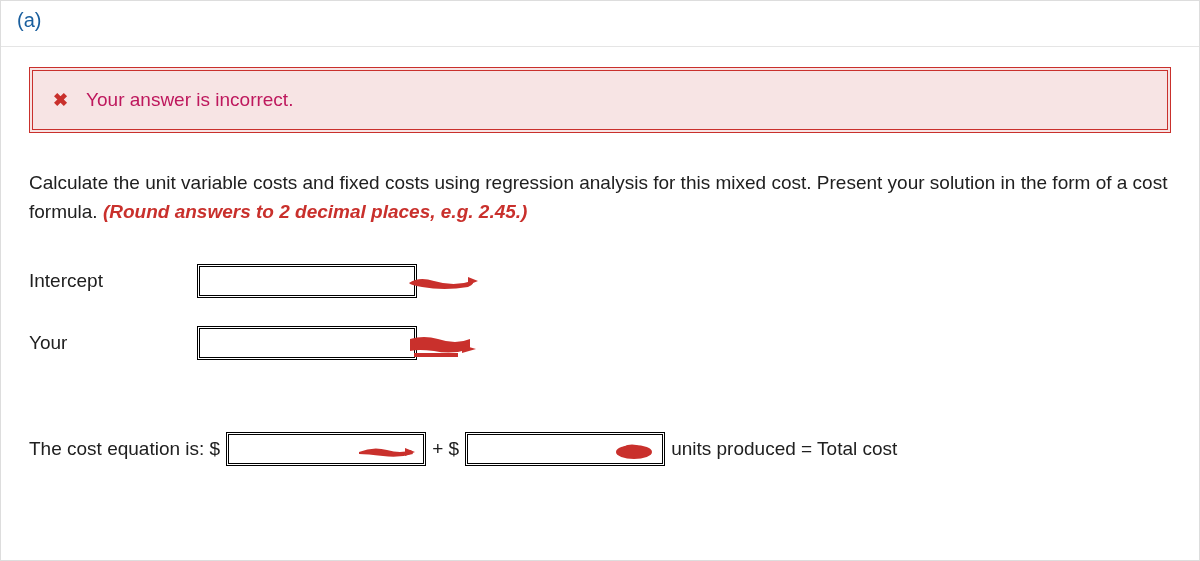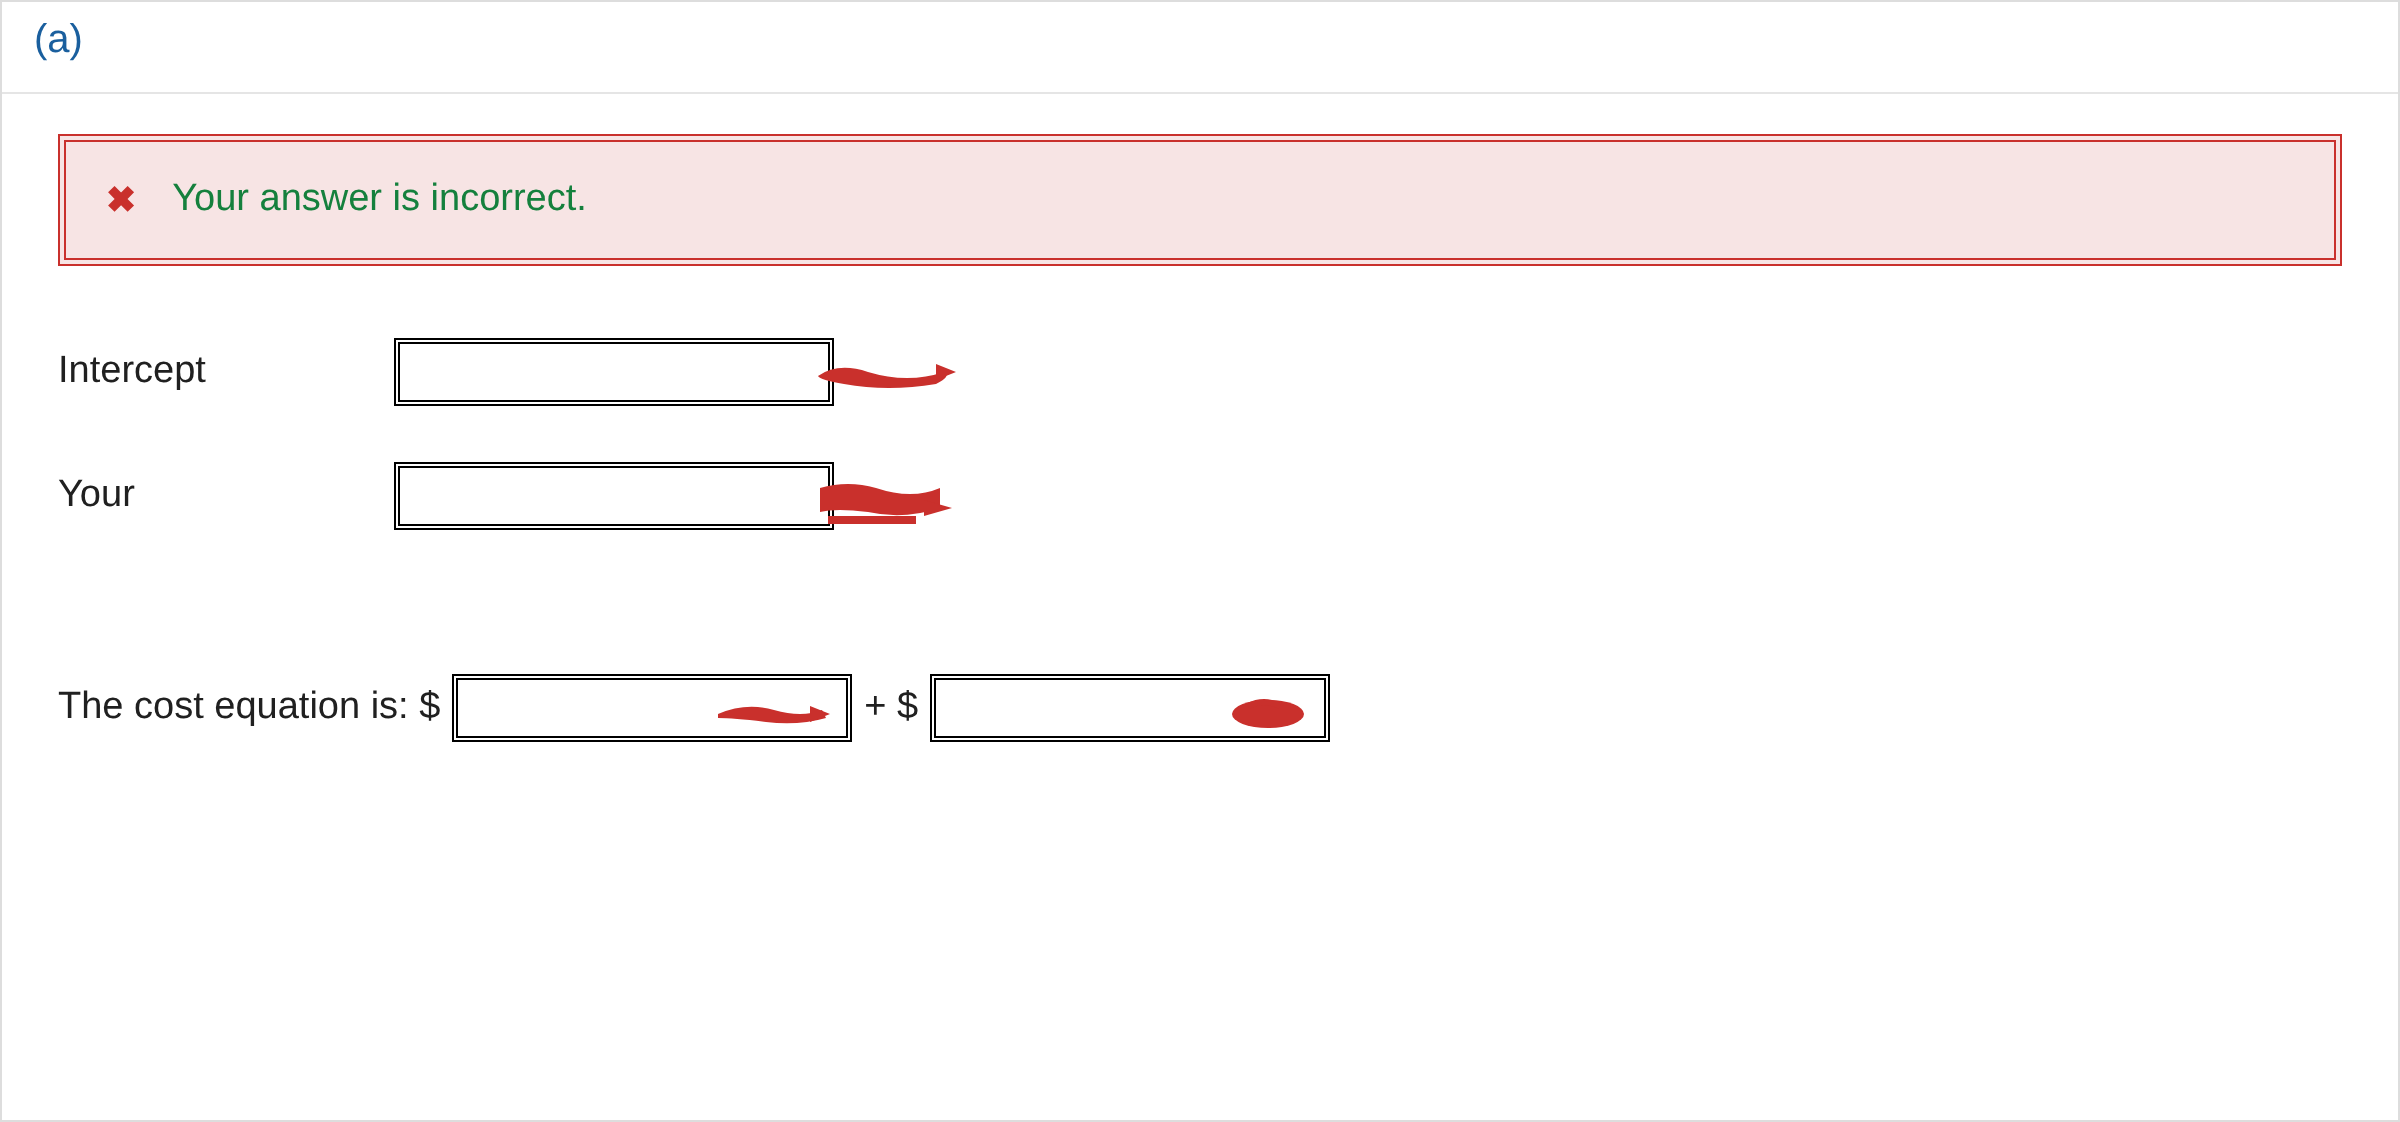--- a/index.html
+++ b/index.html
@@ -39,21 +39,21 @@
       align-items: center;
       gap: 18px;
     }
     .x-icon {
       color: #c9302c;
       font-size: 18px;
       font-weight: bold;
       line-height: 1;
     }
     .feedback-text {
-      color: #15803d;
+      color: #be185d;
       font-size: 19px;
     }
     .question-text {
       font-size: 19px;
       line-height: 1.5;
       margin-bottom: 38px;
     }
     .round-note {
       color: #c9302c;
       font-style: italic;
@@ -123,20 +123,23 @@
     <span class="part-label">(a)</span>
   </div>
 
   <div class="content">
 
     <div class="feedback-box">
       <span class="x-icon">✖</span>
       <span class="feedback-text">Your answer is incorrect.</span>
     </div>
 
+    <p class="question-text">
+      <span>Calculate the unit variable costs and fixed costs using regression analysis for this mixed cost. Present your solution in the form of a cost formula. </span><span class="round-note">(Round answers to 2 decimal places, e.g. 2.45.)</span>
+    </p>
 
     <div class="field-row">
       <span class="field-label">Intercept</span>
       <span class="dbl-input w220">
         <svg class="scribble scrib-int" viewBox="0 0 78 26">
           <path d="M5 12 Q15 5 30 10 Q50 16 68 10 Q72 12 64 16 Q40 20 18 16 Q6 14 5 12 Z" fill="#c9302c"></path>
           <path d="M64 6 L74 10 L64 14" fill="#c9302c"></path>
         </svg>
       </span>
     </div>
@@ -160,16 +163,17 @@
           <path d="M50 6 L60 10 L50 14" fill="#c9302c"></path>
         </svg>
       </span>
       <span>+ $</span>
       <span class="dbl-input w200">
         <svg class="scribble scrib-eq2" viewBox="0 0 46 20">
           <ellipse cx="24" cy="10" rx="18" ry="7" fill="#c9302c"></ellipse>
           <path d="M14 6 Q22 2 30 6" stroke="#c9302c" stroke-width="3" fill="none"></path>
         </svg>
       </span>
+      <span>units produced = Total cost</span>
     </div>
 
   </div>
 </div>
 
 </body></html>

